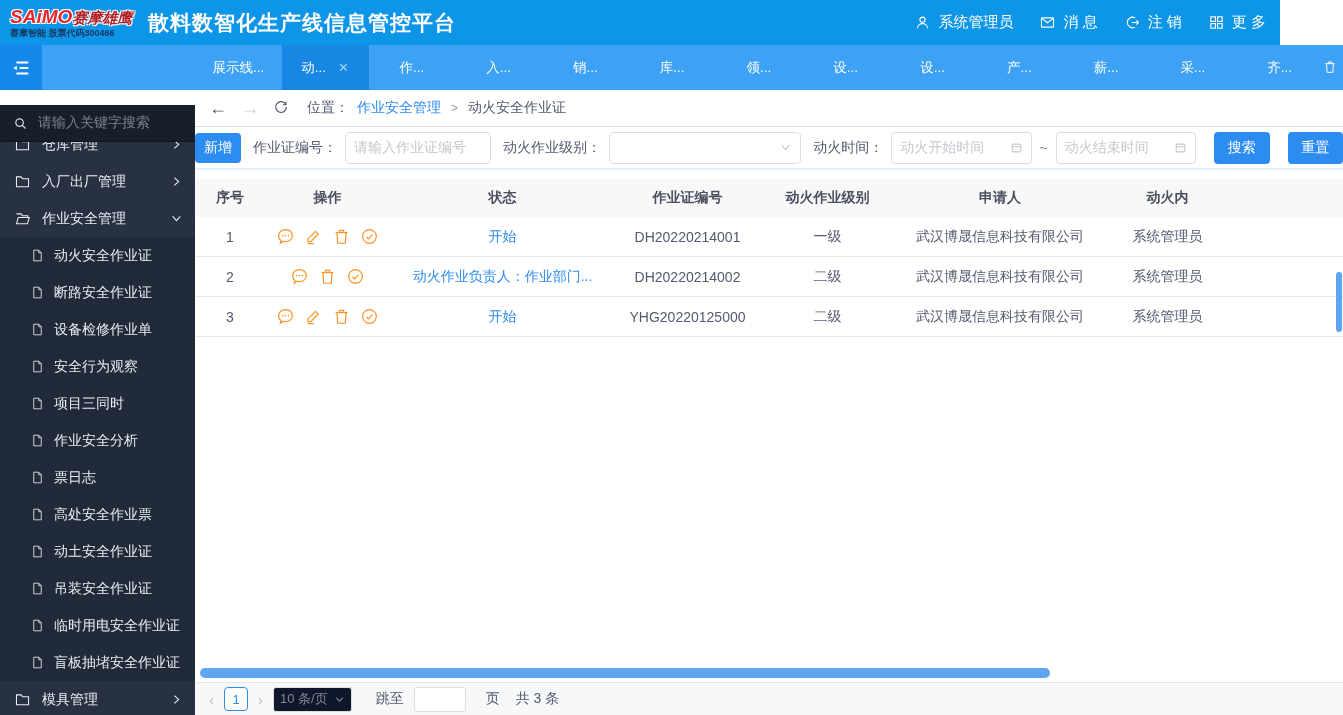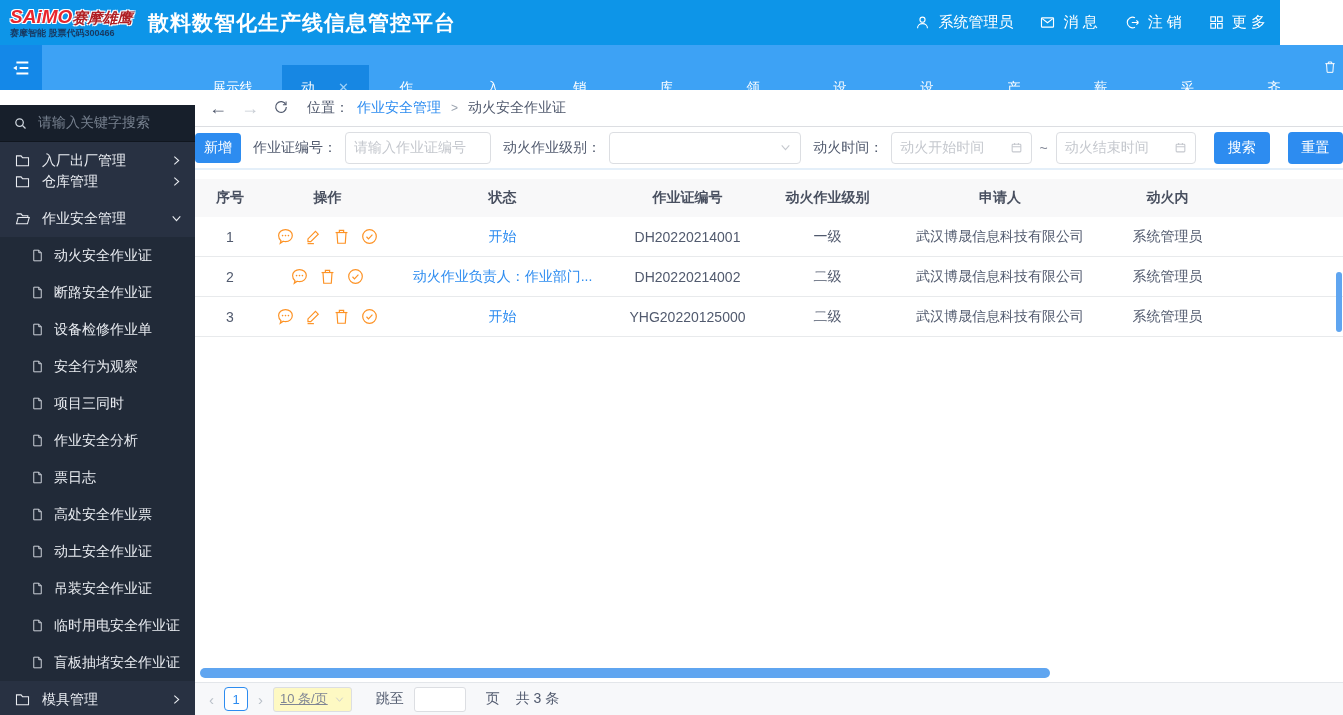--- a/index.html
+++ b/index.html
@@ -19,21 +19,21 @@
   .hr-item { display:flex; align-items:center; gap:7px; color:#fff; font-size:15px; cursor:pointer; white-space:nowrap; }
   .hr-item svg { width:17px; height:17px; stroke:#fff; fill:none; stroke-width:1.6; }
 
   
   .tab-bar { position:absolute; left:0; top:45px; width:1343px; height:45px; background:#3da2f5; }
   .collapse-btn { position:absolute; left:0; top:0; width:42px; height:45px; background:#1488e8;
     display:flex; align-items:center; justify-content:center; cursor:pointer; }
   .collapse-btn svg { width:22px; height:22px; stroke:#fff; stroke-width:2; fill:#fff; }
   .tab-list { position:absolute; left:195px; top:0; right:20px; height:45px; display:flex; overflow:hidden; }
   .tab { width:89px; height:45px; display:flex; align-items:center; justify-content:center; gap:12px;
-    color:#fff; font-size:13.5px; cursor:pointer; white-space:nowrap;margin-top:20px; }
+    color:#fff; font-size:13.5px; cursor:pointer; white-space:nowrap; }
   .tab.active { background:#1787e3; }
   .tab-close { color:#9ed1f8; font-size:13px; }
   .tabbar-trash { position:absolute; right:5px; top:14px; cursor:pointer; }
   .tabbar-trash svg { width:16px; height:16px; stroke:#fff; fill:none; stroke-width:1.5; }
 
   
   .sidebar { position:absolute; left:0; top:105px; width:195px; height:625px; background:#283142; overflow:hidden; }
   .side-search { position:relative; z-index:5; height:37px; background:#171f2b; display:flex; align-items:center;
     padding-left:13px; gap:10px; border-bottom:1px solid #10161f; cursor:text; }
   .side-search svg { width:15px; height:15px; stroke:#cfd6de; fill:none; stroke-width:2; }
@@ -99,22 +99,22 @@
   .vscroll-thumb { position:absolute; right:1px; top:182px; width:6px; height:60px;
     background:#5fa5f0; border-radius:3px; cursor:pointer; }
 
   
   .pager { position:absolute; left:0; bottom:0; width:1148px; height:33px; background:#f7f8fa;
     border-top:1px solid #e3e6ea; display:flex; align-items:center; padding-left:14px; gap:10px;
     font-size:14px; color:#515a6e; }
   .pg-arrow { color:#b9c0c8; font-size:15px; cursor:pointer; }
   .pg-page { width:24px; height:24px; border:1px solid #2d8cf0; border-radius:4px; background:#fff;
     color:#2d8cf0; display:flex; align-items:center; justify-content:center; font-size:13px; cursor:pointer; }
-  .pg-size { height:25px; border:1px solid #dcdee2; border-radius:3px; background:#fef9c3; color:#808695;
-    display:flex; align-items:center; padding:0 6px; gap:6px; font-size:13px; cursor:pointer;text-decoration:underline; }
+  .pg-size { height:25px; border:1px solid #dcdee2; border-radius:3px; background:#0f172a; color:#808695;
+    display:flex; align-items:center; padding:0 6px; gap:6px; font-size:13px; cursor:pointer; }
   .pg-size svg { width:11px; height:11px; stroke:#c5c8ce; fill:none; stroke-width:2; }
   .pg-jump-input { width:52px; height:25px; border:1px solid #dcdee2; border-radius:3px; background:#fff; cursor:text; }
   .pg-total { margin-left:6px; }
 </style>
 </head>
 <body>
 
 <div class="app-header">
   <div class="logo">
     <div class="logo-top"><span>SAiMO</span><span class="cn">赛摩雄鹰</span></div>
@@ -215,34 +215,34 @@
 
 <div class="sidebar">
   <div class="side-search">
     <svg viewBox="0 0 24 24">
         <circle cx="10.5" cy="10.5" r="6"></circle>
         <path d="M15.2 15.2 20 20"></path>
       </svg>
     <span class="ph">请输入关键字搜索</span>
   </div>
   <div class="menu">
+      <div class="menu-group first">
+        <svg class="fold" viewBox="0 0 24 24">
+          <path d="M3.5 5.5h6.5l2 2.5h8.5v11.5h-17z"></path>
+        </svg>
+        <span class="glabel">仓库管理</span>
+        <svg class="chev" viewBox="0 0 24 24">
+          <polyline points="8,5 16,12 8,19"></polyline>
+        </svg>
+      </div>
       <div class="menu-group">
         <svg class="fold" viewBox="0 0 24 24">
           <path d="M3.5 5.5h6.5l2 2.5h8.5v11.5h-17z"></path>
         </svg>
         <span class="glabel">入厂出厂管理</span>
-        <svg class="chev" viewBox="0 0 24 24">
-          <polyline points="8,5 16,12 8,19"></polyline>
-        </svg>
-      </div>
-      <div class="menu-group first">
-        <svg class="fold" viewBox="0 0 24 24">
-          <path d="M3.5 5.5h6.5l2 2.5h8.5v11.5h-17z"></path>
-        </svg>
-        <span class="glabel">仓库管理</span>
         <svg class="chev" viewBox="0 0 24 24">
           <polyline points="8,5 16,12 8,19"></polyline>
         </svg>
       </div>
       <div class="menu-group">
         <svg class="fold" viewBox="0 0 24 24">
           <path d="M3.5 5.5h6.5l2 2.5h7.5v2"></path>
           <path d="M3.5 19.5 6 10.5h15.5l-2.5 9z"></path>
         </svg>
         <span class="glabel">作业安全管理</span>

